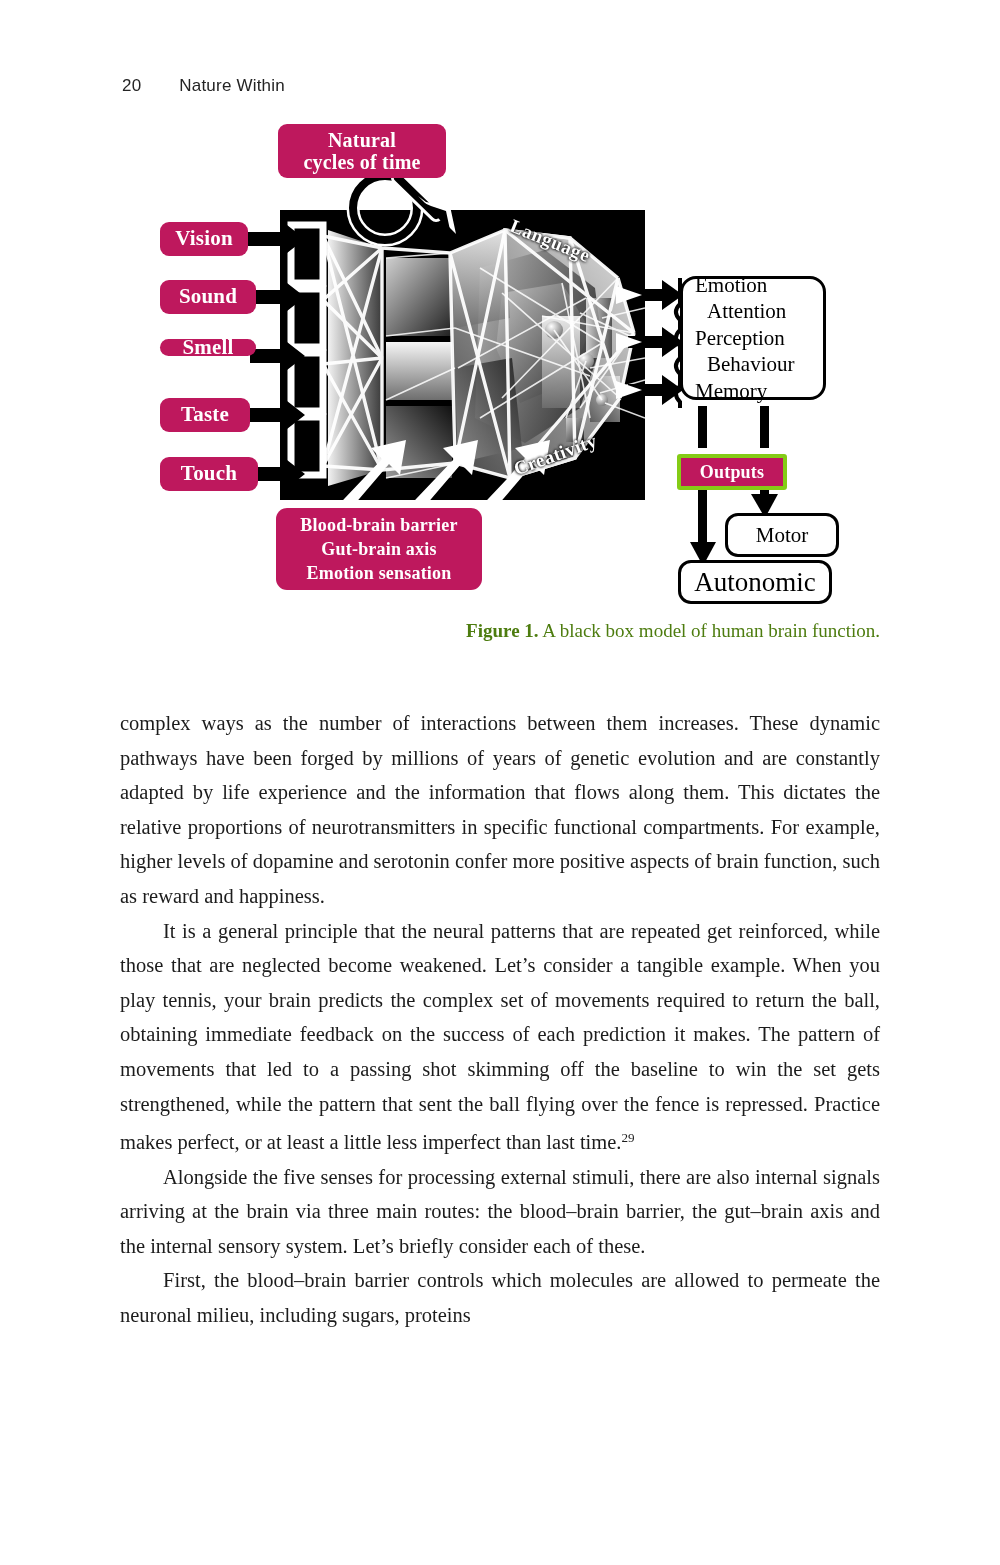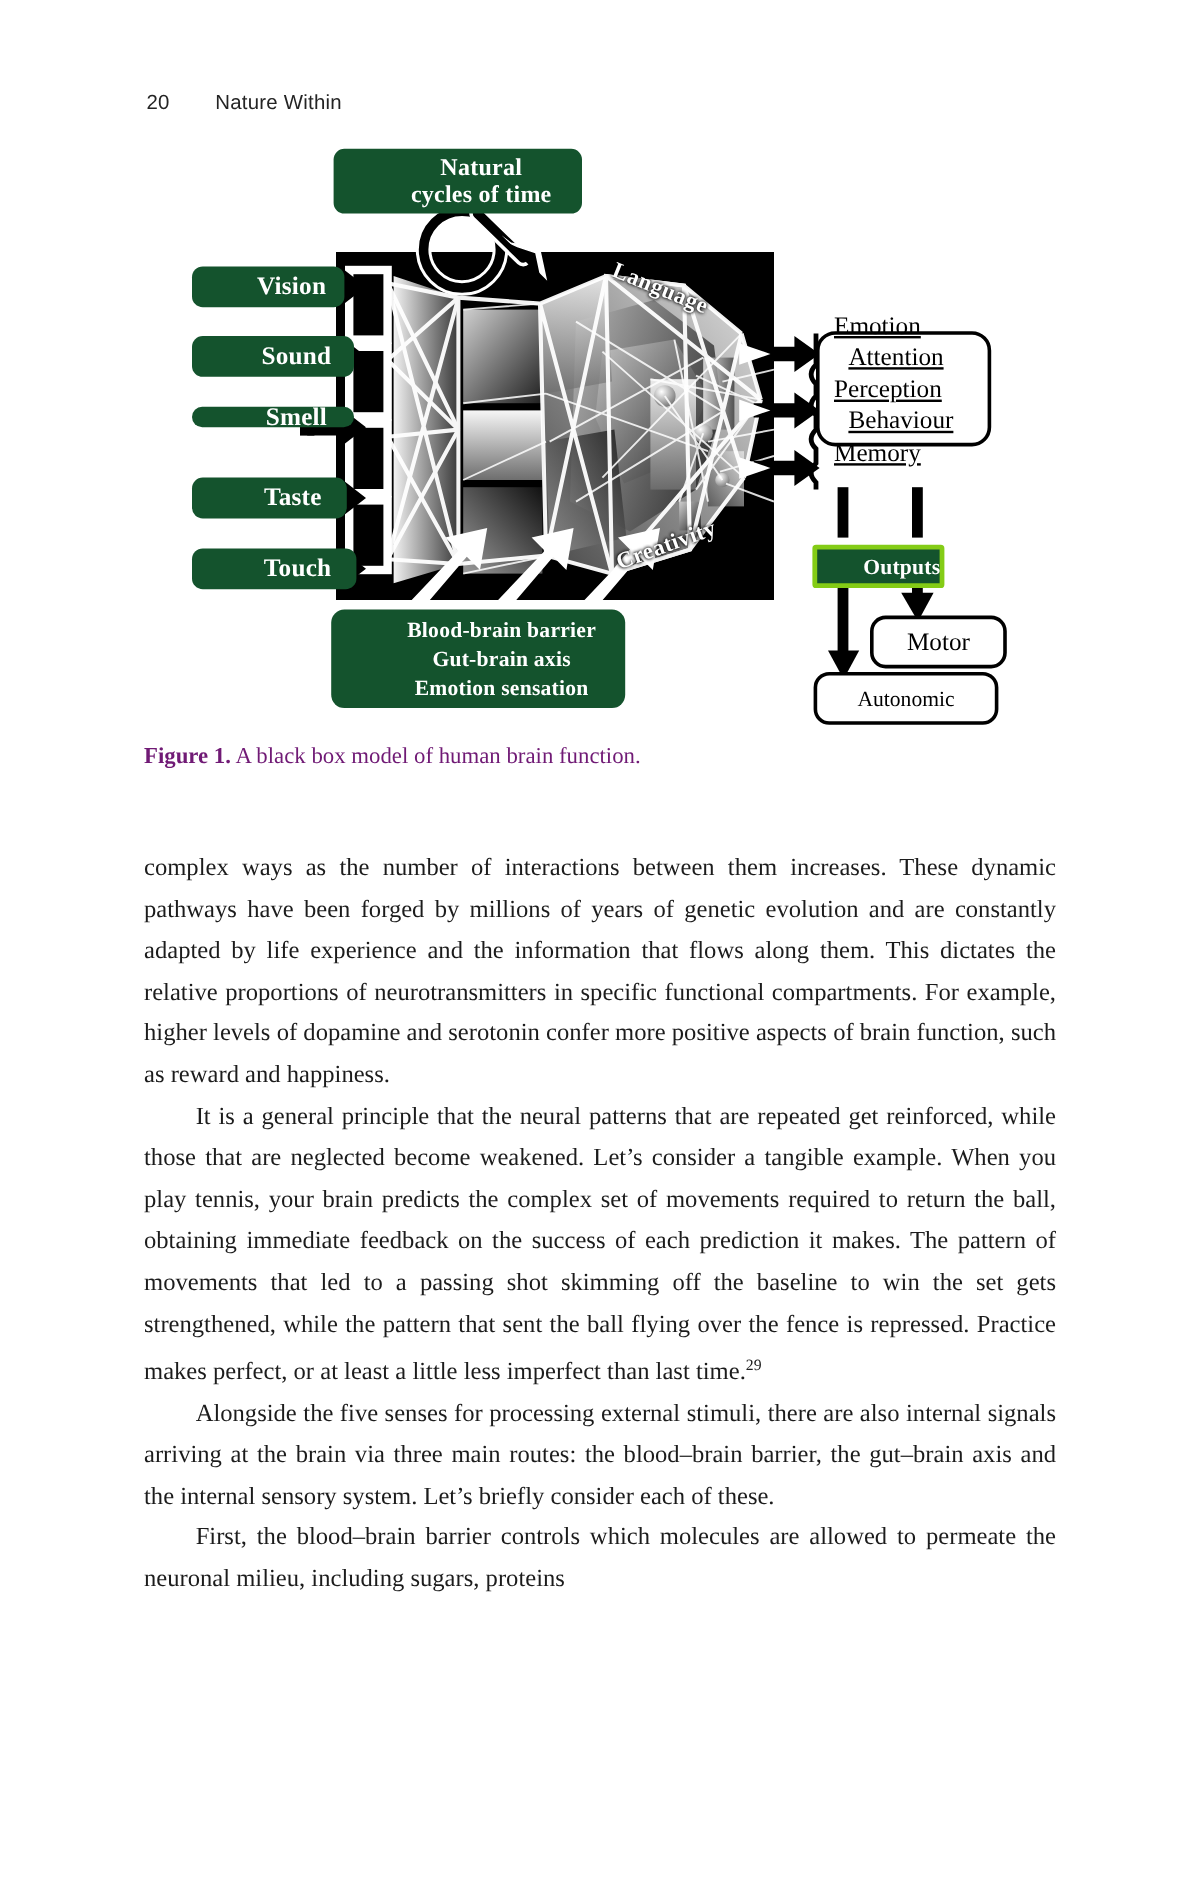--- a/index.html
+++ b/index.html
@@ -36,33 +36,32 @@
     top: 118px;
     width: 710px;
     height: 490px;
   }
   .fig-layer { position: absolute; inset: 0; }
   .fig-svg { position: absolute; left: 0; top: 0; }
 
   
   .blk-label {
     position: absolute;
-    background: #14532d;
+    background: #be185d;
     color: #fff;
     border-radius: 9px;
     font-family: "Liberation Serif", serif;
     font-weight: bold;
     text-align: center;
     line-height: 1.12;
     display: flex;
     align-items: center;
     justify-content: center;
     letter-spacing: .2px;
     z-index: 6;
-    padding-left: 39px;
   }
   
   .wht-label {
     position: absolute;
     background: #fff;
     color: #000;
     border: 3px solid #000;
     border-radius: 13px;
     font-family: "Liberation Serif", serif;
     text-align: center;
@@ -81,29 +80,29 @@
   #lbl-internal {
     left: 126px; top: 390px; width: 206px; height: 82px;
     font-size: 18px; border-radius: 11px; flex-direction: column; line-height: 1.35;
   }
   #lbl-outputs {
     left: 527px; top: 336px; width: 110px; height: 36px; font-size: 18px;
     border-radius: 3px; border: 4px solid #84cc16; box-sizing: border-box;
   }
 
   #lbl-results {
-    left: 530px; top: 158px; width: 146px; height: 96px;
+    left: 530px; top: 158px; width: 146px; height: 124px;
     border-radius: 16px; flex-direction: column; align-items: flex-start;
-    padding-left: 12px; box-sizing: border-box; font-size: 21px; line-height: 1.26; text-decoration: underline;
+    padding-left: 12px; box-sizing: border-box; font-size: 21px; line-height: 1.26;
   }
   #lbl-results .res-line { white-space: nowrap; }
   #lbl-results .res-line.ind { padding-left: 12px; }
 
   #lbl-motor     { left: 575px; top: 395px; width: 108px; height: 38px; font-size: 21px; }
-  #lbl-autonomic { left: 528px; top: 442px; width: 148px; height: 38px; font-size: 18px; }
+  #lbl-autonomic { left: 528px; top: 442px; width: 148px; height: 38px; font-size: 27px; }
 
   
   .rot-label {
     position: absolute;
     color: #fff;
     font-family: "Liberation Serif", serif;
     font-weight: bold;
     font-size: 19px;
     letter-spacing: .5px;
     z-index: 5;
@@ -112,23 +111,23 @@
   }
   #lbl-language   { left: 358px; top: 112px; transform: rotate(22deg); }
   #lbl-creativity { left: 362px; top: 326px; transform: rotate(-20deg); }
 
   
   .caption {
     position: absolute;
     left: 120px;
     top: 620px;
     width: 760px;
-    text-align: left;
+    text-align: right;
     font-size: 19px;
-    color: #701a75;
+    color: #4d7c0f;
   }
   .caption b { font-weight: bold; }
 
   
   .body-col {
     position: absolute;
     left: 120px;
     top: 706px;
     width: 760px;
     font-size: 20.5px;

